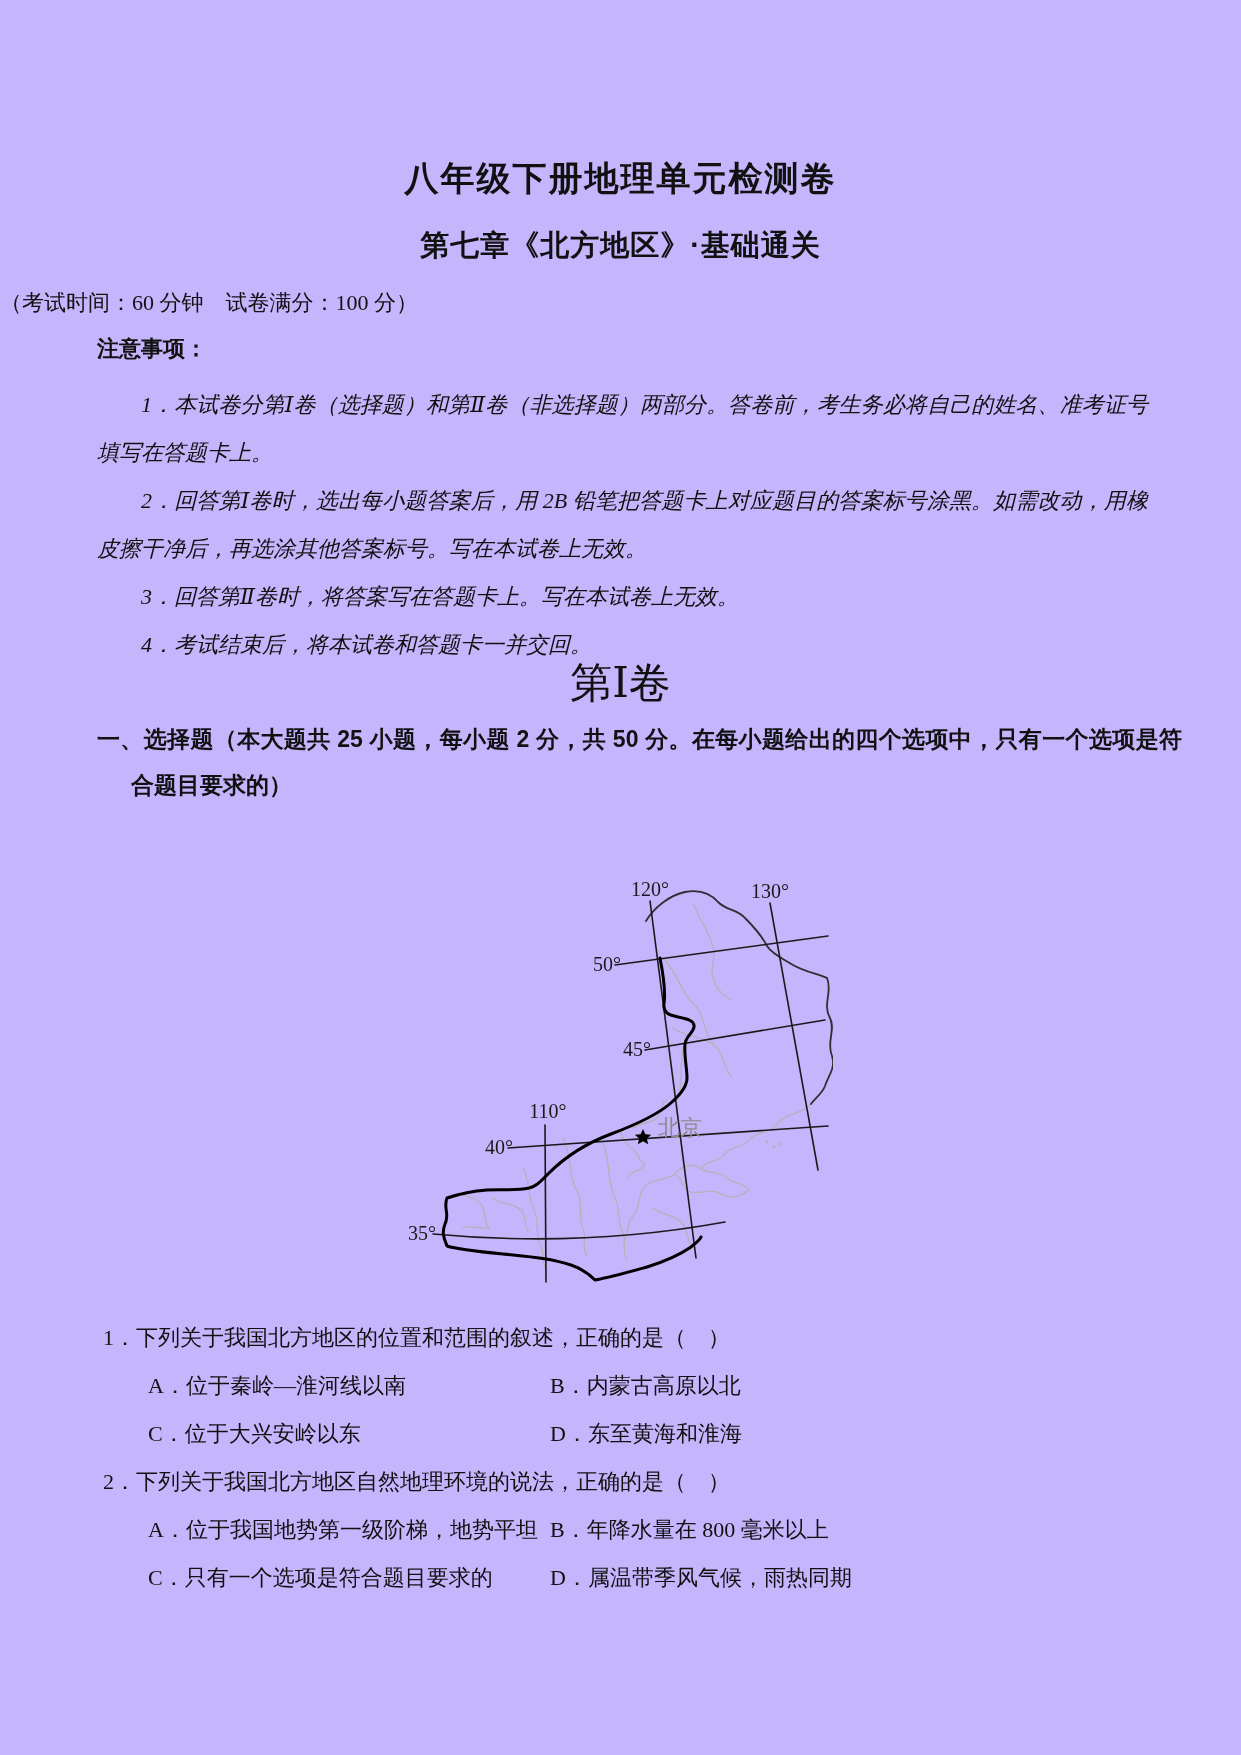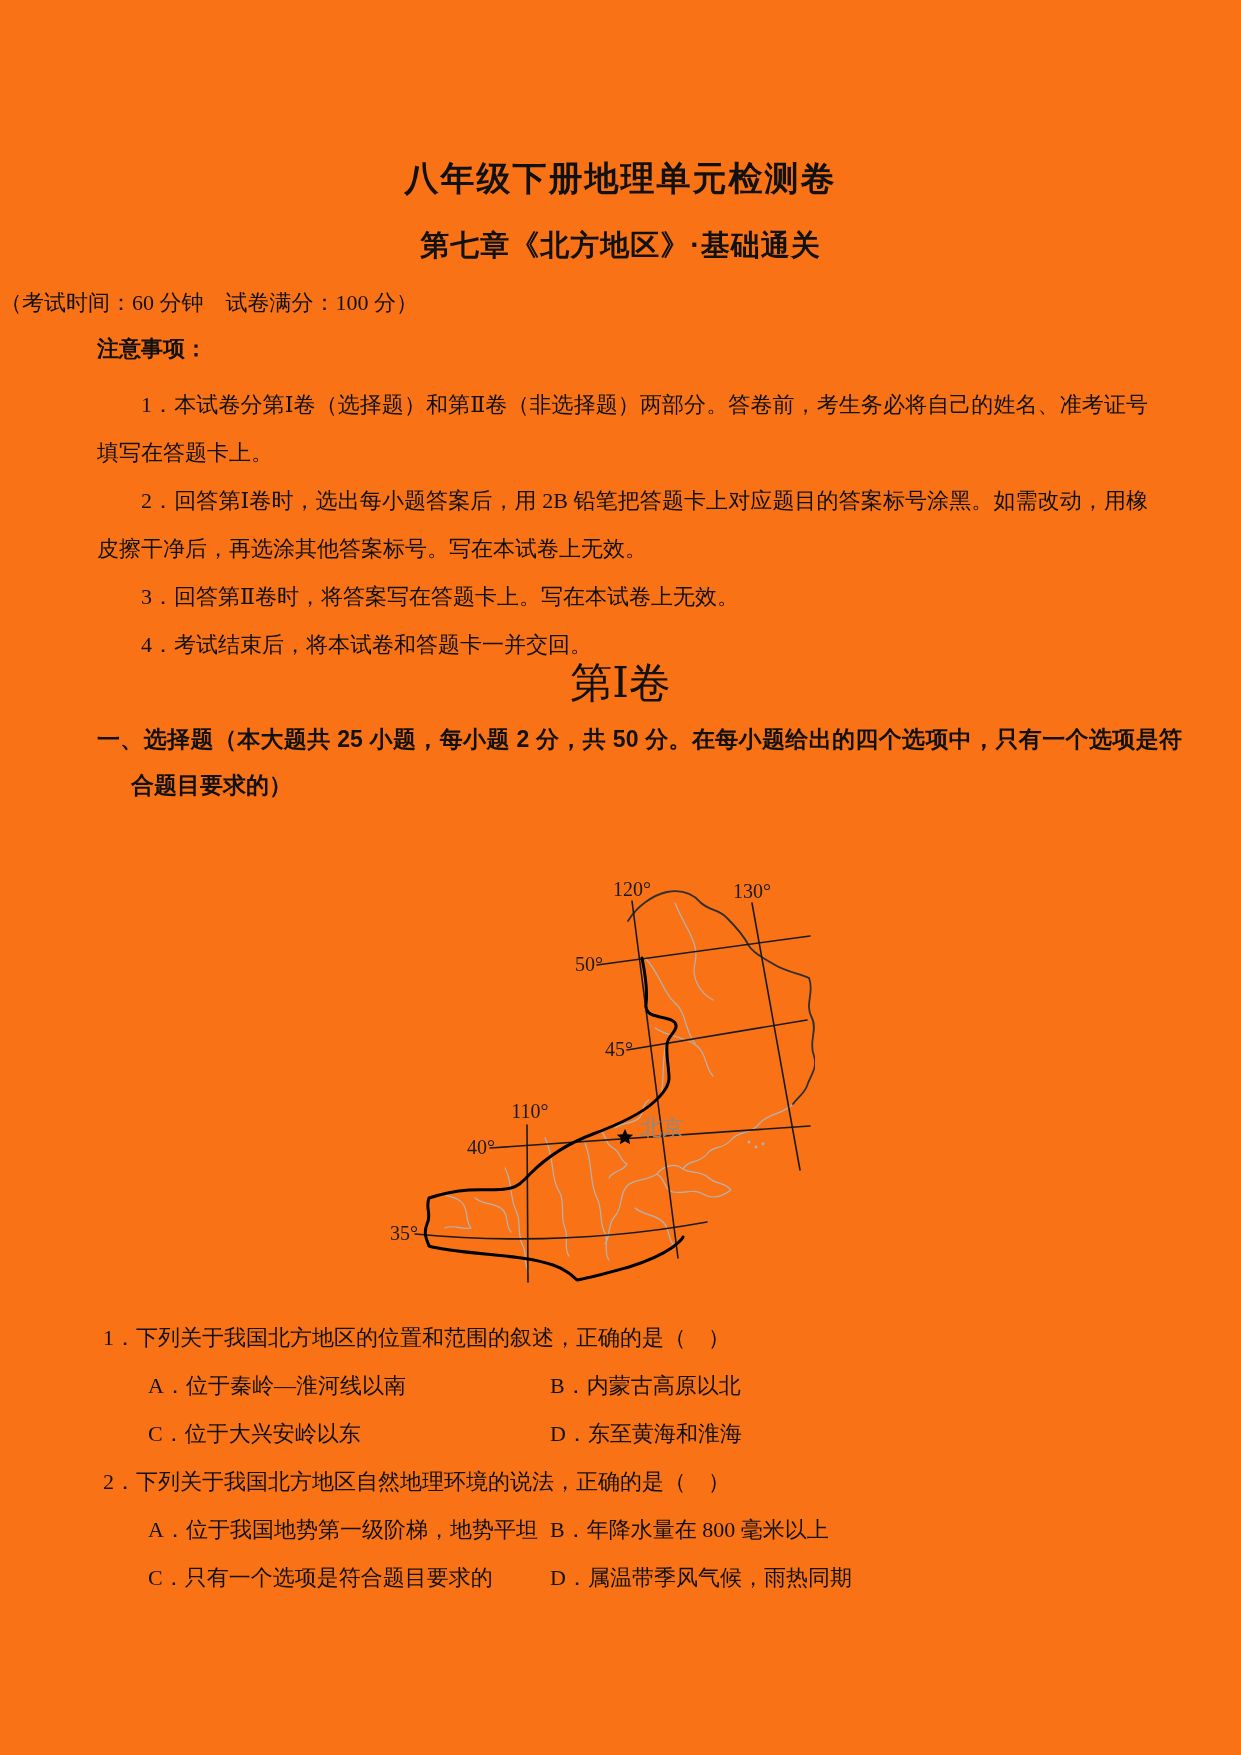--- a/index.html
+++ b/index.html
@@ -1,33 +1,33 @@
 <!DOCTYPE html>
 <html><head>
 <meta charset="utf-8">
 <style>
   html,body{margin:0;padding:0;background:#e8e8e8;}
   .page{
-    position:relative;width:1241px;height:1755px;background:#f97316;
+    position:relative;width:1241px;height:1755px;background:#c4b5fd;
     margin:0 auto;overflow:hidden;color:#111;
     font-family:"Liberation Serif","DejaVu Serif",serif;
   }
   .abs{position:absolute;}
   .hei{font-family:"Liberation Sans","DejaVu Sans",sans-serif;font-weight:bold;}
   .title{left:0;right:0;top:156px;text-align:center;font-size:34px;letter-spacing:2px;}
   .subtitle{left:0;right:0;top:226px;text-align:center;font-size:29px;letter-spacing:1px;}
   .examinfo{left:0;right:0;top:288px;text-align:left;font-size:22px;}
   .notice-label{left:97px;top:334px;font-size:22px;}
   .notice{left:97px;top:381px;width:1051px;font-size:22px;line-height:48px;text-align:justify;}
-  .notice p{margin:0;text-indent:2em;}
+  .notice p{margin:0;text-indent:2em;font-style:italic;}
   .sec-head{left:0;right:0;top:655px;text-align:center;font-size:42px;}
   .instruction{left:97px;top:716px;width:1051px;font-size:23px;line-height:46px;
     padding-left:34px;text-indent:-34px;text-align:justify;}
   .intro{left:140px;top:812px;font-size:22px;}
-  .mapwrap{left:345px;top:778px;width:470px;height:515px;}
+  .mapwrap{left:363px;top:778px;width:470px;height:515px;}
   .qline{font-size:22px;white-space:nowrap;}
   .footer{left:0;right:0;top:1616px;text-align:center;font-size:20px;}
 </style>
 </head>
 <body>
 
 <div class="page">
 
   <div class="abs title hei">八年级下册地理单元检测卷</div>
   <div class="abs subtitle hei">第七章《北方地区》·基础通关</div>

